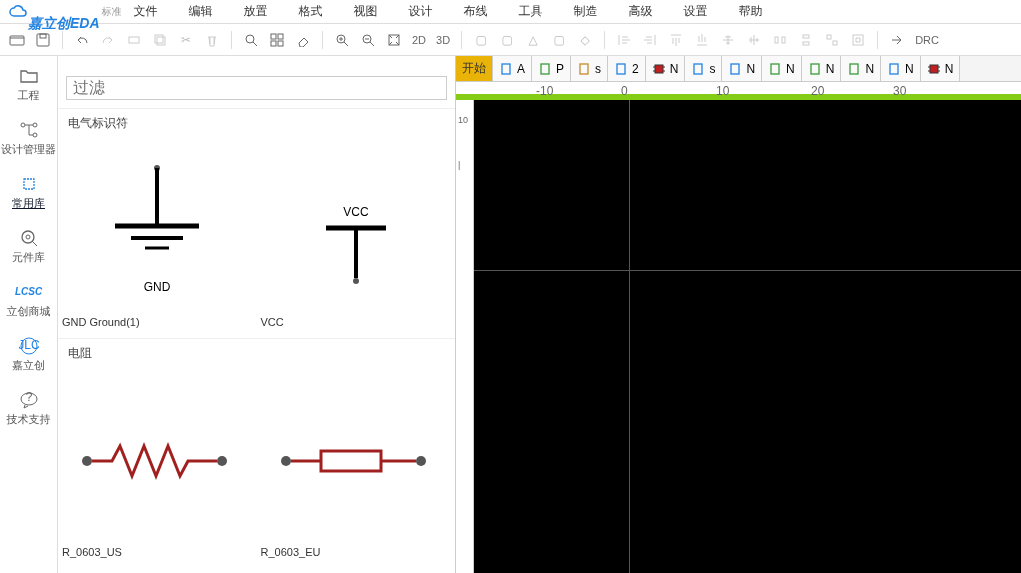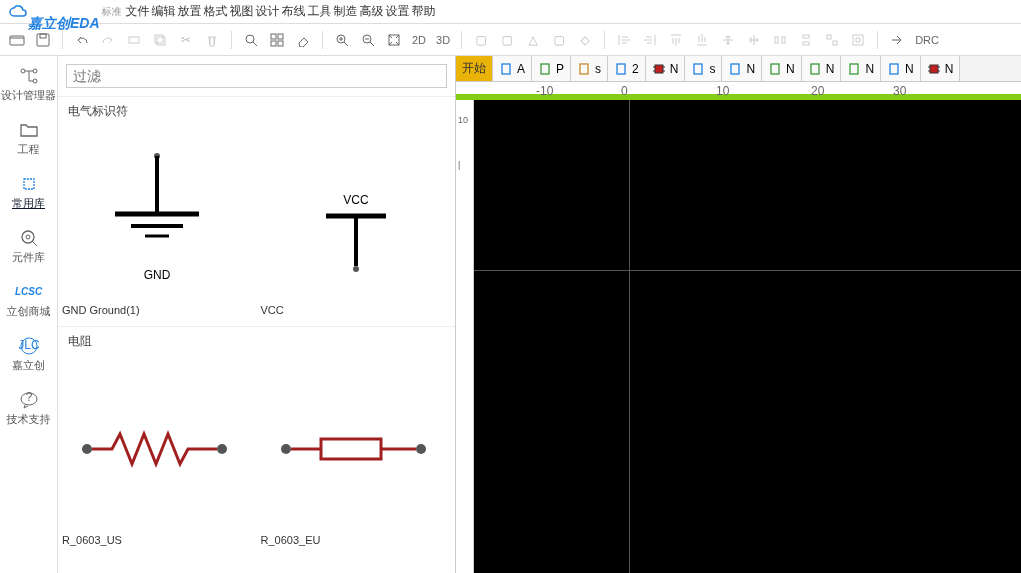--- a/index.html
+++ b/index.html
@@ -1,36 +1,36 @@
 <!DOCTYPE html>
 <html><head>
 <meta charset="utf-8">
 <style>
 *{box-sizing:border-box;margin:0;padding:0;font-family:"Microsoft YaHei",Arial,sans-serif;font-size:12px;}
 html,body{width:1021px;height:573px;overflow:hidden;background:#fff;}
 .menubar{height:24px;display:flex;align-items:center;padding:0 8px;border-bottom:1px solid #ddd;color:#333;}
 .logo{display:flex;align-items:center;margin-right:4px;}
 .logo-text{color:#2283e2;font-weight:bold;font-size:14px;font-style:italic;margin-top:24px;}
 .logo-suffix{color:#999;font-size:10px;margin-left:2px;}
-.menu-items{display:flex;gap:2px;}
+.menu-items{display:flex;gap:31px;margin-left:8px;}
 .menu-items span{cursor:default;}
 .toolbar{height:32px;display:flex;align-items:center;padding:0 6px;border-bottom:1px solid #ddd;gap:4px;}
 .tb-btn{width:22px;height:22px;display:flex;align-items:center;justify-content:center;color:#666;}
 .tb-btn.dim{color:#bbb;}
 .tb-sep{width:1px;height:18px;background:#ddd;margin:0 4px;}
 .tb-text{font-size:11px;color:#666;padding:0 3px;}
 .main{display:flex;height:517px;}
 .sidebar{width:58px;border-right:1px solid #ddd;display:flex;flex-direction:column;}
 .sb-item{height:54px;display:flex;flex-direction:column;align-items:center;justify-content:center;gap:2px;color:#555;cursor:default;}
 .sb-item.active{background:#fff;color:#0f172a;text-decoration:underline;}
 .sb-item .lbl{font-size:11px;text-align:center;line-height:1.1;}
 .sb-icon{width:22px;height:22px;display:flex;align-items:center;justify-content:center;}
 .lib-panel{width:398px;border-right:1px solid #ccc;display:flex;flex-direction:column;background:#fff;}
 .filter-row{padding:8px;}
-.filter-input{width:100%;height:24px;border:1px solid #ccc;padding:0 6px;font-size:14px;}
+.filter-input{width:100%;height:24px;border:1px solid #ccc;padding:0 6px;font-size:16px;margin-top:12px;}
 .lib-scroll{flex:1;overflow:auto;}
 .group-hdr{padding:6px 10px;color:#444;border-top:1px solid #eee;}
 .comp-grid{display:flex;flex-wrap:wrap;}
 .comp-cell{width:50%;height:200px;display:flex;flex-direction:column;align-items:flex-start;justify-content:space-between;padding:8px 4px 10px;}
 .comp-preview{flex:1;display:flex;align-items:center;justify-content:center;width:100%;}
 .comp-label{font-size:11px;color:#333;text-align:center;}
 .canvas-area{flex:1;display:flex;flex-direction:column;background:#fff;}
 .tabbar{height:26px;display:flex;align-items:stretch;border-bottom:1px solid #ccc;background:#f4f4f4;overflow:hidden;}
 .tab{display:flex;align-items:center;gap:4px;padding:0 6px;border-right:1px solid #ccc;background:#f9f9f9;font-size:11px;white-space:nowrap;}
 .tab.start{background:#eab308;font-weight:normal;color:#333;}
@@ -221,35 +221,35 @@
       </svg>
     </div>
   <div class="tb-text">DRC</div>
 </div>
 
 <div class="main">
   <div class="sidebar">
     <div class="sb-item">
       <div class="sb-icon">
           <svg width="20" height="18">
+            <path d="M2 4h5l2 2h9v9H2z" fill="none" stroke="#666" stroke-width="1.3"></path>
+          </svg>
+        </div>
+      <div class="lbl">工程</div>
+    </div>
+    <div class="sb-item">
+      <div class="sb-icon">
+          <svg width="20" height="18">
             <circle cx="4" cy="4" r="2" fill="none" stroke="#666"></circle>
             <circle cx="16" cy="4" r="2" fill="none" stroke="#666"></circle>
             <circle cx="16" cy="14" r="2" fill="none" stroke="#666"></circle>
             <path d="M6 4h4v10h4M10 4v0h4" stroke="#666" fill="none"></path>
           </svg>
         </div>
       <div class="lbl">设计管理器</div>
-    </div>
-    <div class="sb-item">
-      <div class="sb-icon">
-          <svg width="20" height="18">
-            <path d="M2 4h5l2 2h9v9H2z" fill="none" stroke="#666" stroke-width="1.3"></path>
-          </svg>
-        </div>
-      <div class="lbl">工程</div>
     </div>
     <div class="sb-item active">
       <div class="sb-icon">
           <svg width="20" height="20">
             <rect x="5" y="5" width="10" height="10" fill="none" stroke="#2283e2" stroke-width="1.3" stroke-dasharray="2 1"></rect>
           </svg>
         </div>
       <div class="lbl">常用库</div>
     </div>
     <div class="sb-item">

